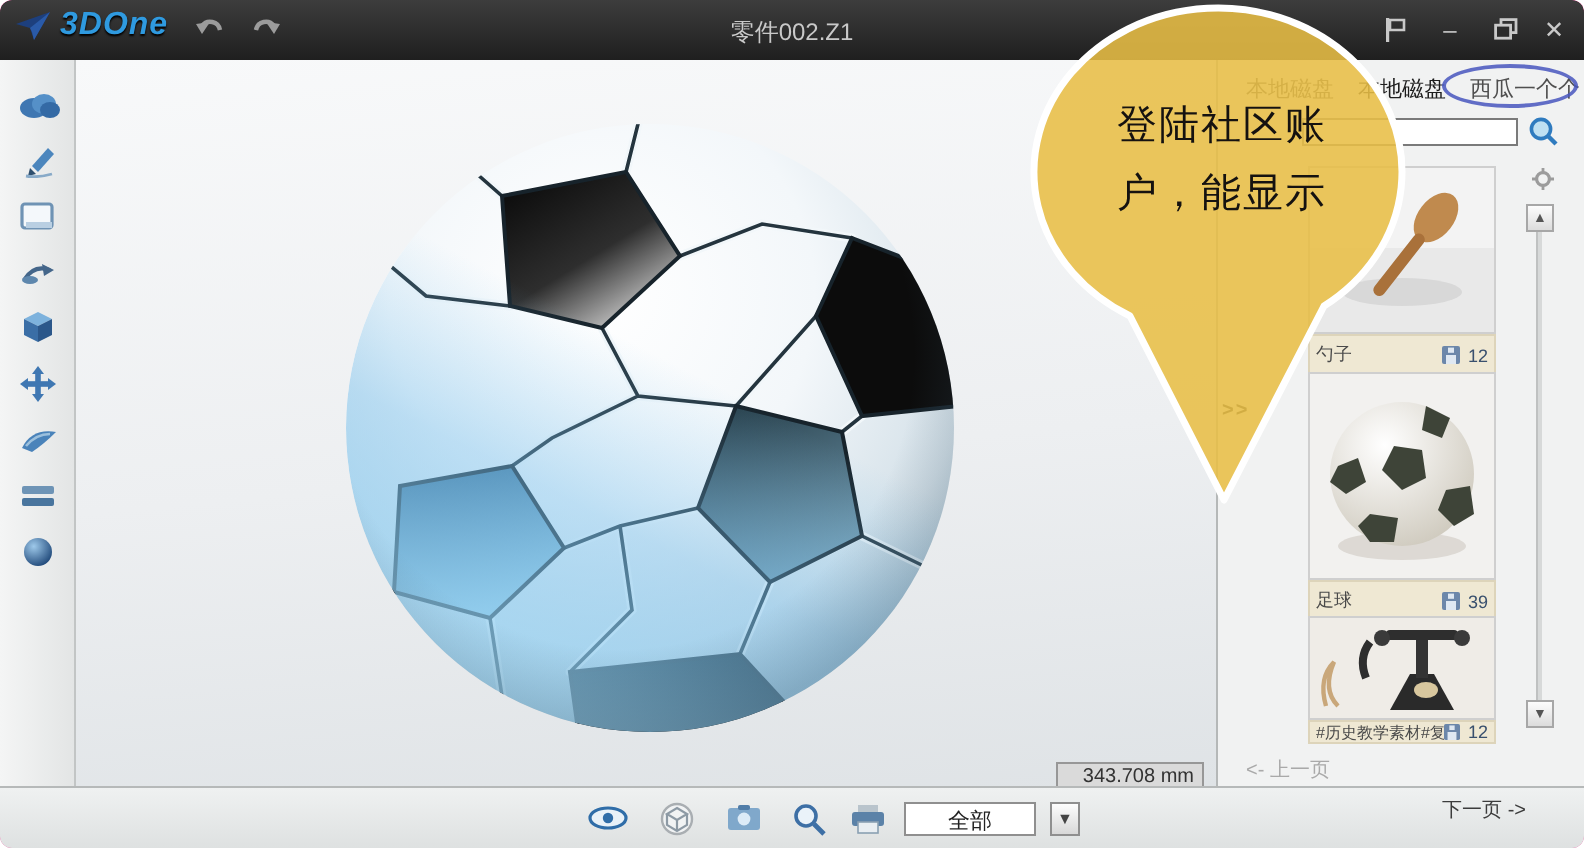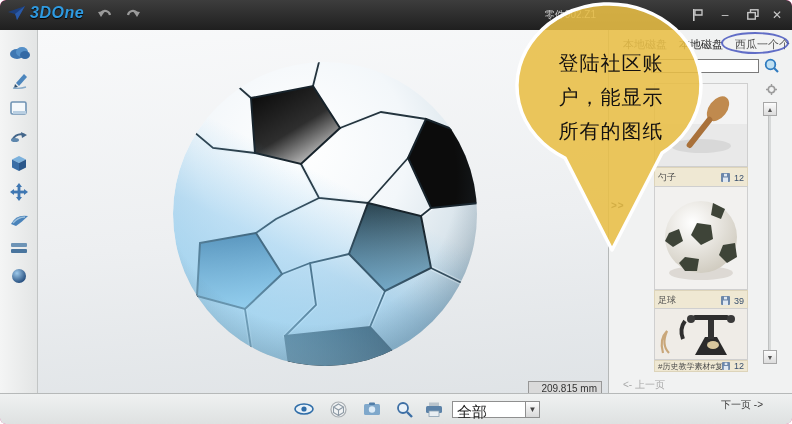--- a/index.html
+++ b/index.html
@@ -5,36 +5,36 @@
   * { margin:0; padding:0; box-sizing:border-box; }
   html,body { width:792px; height:424px; font-family:"Liberation Sans","DejaVu Sans",sans-serif; background:#fff; overflow:hidden; }
   .abs { position:absolute; }
   #stage { position:relative; width:792px; height:424px; background:#ec4899; border-radius:6px; overflow:hidden; }
 
   
   .titlebar { left:0; top:0; width:792px; height:30px; background:linear-gradient(#3d3d3d,#1f1f1f); border-radius:6px 6px 0 0; }
   .logo { left:8px; top:4px; display:flex; align-items:center; gap:4px; }
   .logo-text { font-style:italic; font-weight:bold; font-size:16px; color:#2f9ae0; letter-spacing:0.5px; text-shadow:0 1px 1px #000; }
   .tb-btn { top:5px; width:20px; height:18px; display:flex; align-items:center; justify-content:center; cursor:pointer; }
-  .win-title { left:196px; top:8px; width:400px; text-align:right; font-size:10px; color:#c9c9c9; }
+  .win-title { left:196px; top:8px; width:400px; text-align:center; font-size:12px; color:#c9c9c9; }
   .winctl { top:6px; width:22px; height:17px; display:flex; align-items:center; justify-content:center; color:#c9c9c9; font-size:12px; cursor:pointer; }
 
   
   .left-toolbar { left:0; top:30px; width:38px; height:363px; background:linear-gradient(90deg,#f4f5f5,#e3e5e5); border-right:1px solid #c2c5c5; }
   .tool { position:relative; width:38px; height:28px; display:flex; align-items:center; justify-content:center; cursor:pointer; }
 
   
   .viewport { left:38px; top:30px; width:570px; height:363px; background:linear-gradient(175deg,#f8f9fa 0%,#edeff1 55%,#dfe3e6 100%); }
   .ball { left:130px; top:26px; }
   .measure { left:490px; top:351px; width:74px; height:15px; background:#dadada; border:1px solid #979797; font-size:10px; color:#333; text-align:right; padding:1px 4px 0 0; }
 
   
   .bottom-bar { left:0; top:393px; width:792px; height:31px; background:linear-gradient(#eff1f1,#dee1e1); border-top:1px solid #b6b9b9; }
   .bicon { top:4px; width:24px; height:22px; display:flex; align-items:center; justify-content:center; cursor:pointer; }
-  .filter { left:452px; top:7px; width:74px; height:17px; background:#fff; border:1px solid #8f8f8f; font-size:15px; color:#222; padding:1px 4px; cursor:pointer; }
+  .filter { left:452px; top:7px; width:66px; height:17px; background:#fff; border:1px solid #8f8f8f; font-size:11px; color:#222; padding:1px 4px; cursor:pointer;text-align:center; }
   .filter-arrow { left:525px; top:7px; width:15px; height:17px; background:linear-gradient(#fdfdfd,#d8d8d8); border:1px solid #8f8f8f; font-size:8px; color:#444; display:flex; align-items:center; justify-content:center; cursor:pointer; }
 
   
   .right-panel { left:608px; top:30px; width:184px; height:363px; background:#f1f2f2; border-left:1px solid #b5b8b8; }
   .expander { left:2px; top:170px; font-size:10px; font-weight:bold; color:#333; letter-spacing:1px; cursor:pointer; }
   .tabs { left:14px; top:7px; display:flex; gap:12px; }
   .tab { font-size:11px; color:#4f4f4f; cursor:pointer; white-space:nowrap; }
   .tab.active { color:#1d1d1d; }
   .annot-ellipse { left:112px; top:2px; width:68px; height:22px; border:2px solid rgba(72,86,190,0.85); border-radius:50%; z-index:70; pointer-events:none; }
   .search-input { left:42px; top:29px; width:108px; height:14px; border:1px solid #7a7a7a; background:#fff; font-size:10px; padding:0 2px; }
@@ -217,21 +217,21 @@
           <polygon points="83,42 145,30 172,72 133,108 87,97" fill="url(#penBlack)"></polygon>
           <polygon points="258,63 307,82 311,147 263,152 240,102" fill="#0c0c0c"></polygon>
           <polygon points="200,147 253,160 263,212 217,235 181,198" fill="url(#penSlate)"></polygon>
           <polygon points="32,187 88,177 114,218 77,253 29,240" fill="url(#penSteel)"></polygon>
           <polygon points="117,280 202,271 236,308 180,318 122,316" fill="#15262f"></polygon>
         </g>
         <circle cx="157" cy="158" r="152" fill="url(#blueG)"></circle>
       </g>
       <circle cx="157" cy="158" r="152" fill="url(#rim)"></circle>
     </svg>
-    <div class="abs measure">209.815 mm</div>
+    <div class="abs measure">343.708 mm</div>
   </div>
 
   <div class="abs bottom-bar">
     <div class="abs bicon" style="left:292px;">
       <svg width="20" height="12" viewBox="0 0 20 12">
         <ellipse cx="10" cy="6" rx="9" ry="5" fill="#e8f1f8" stroke="#2f6da8" stroke-width="1.6"></ellipse>
           <circle cx="10" cy="6" r="2.6" fill="#2f6da8"></circle>
       </svg>
     </div>
     <div class="abs bicon" style="left:326px;">
@@ -391,16 +391,15 @@
       <span class="page-next">下一页 -&gt;</span>
     </div>
   </div>
 
   <svg class="abs bubble-svg" width="215" height="260" viewBox="0 0 215 260">
     <path d="M 117 250 L 70 158 A 92 82 0 1 1 167 153 Z" fill="rgba(232,190,70,0.88)" stroke="#ffffff" stroke-width="3.5" stroke-linejoin="round"></path>
   </svg>
   <div class="abs bubble-text">
     <div>登陆社区账</div>
     <div>户，能显示</div>
-    <div>所有的图纸</div>
   </div>
 
 </div>
 
 </body></html>

